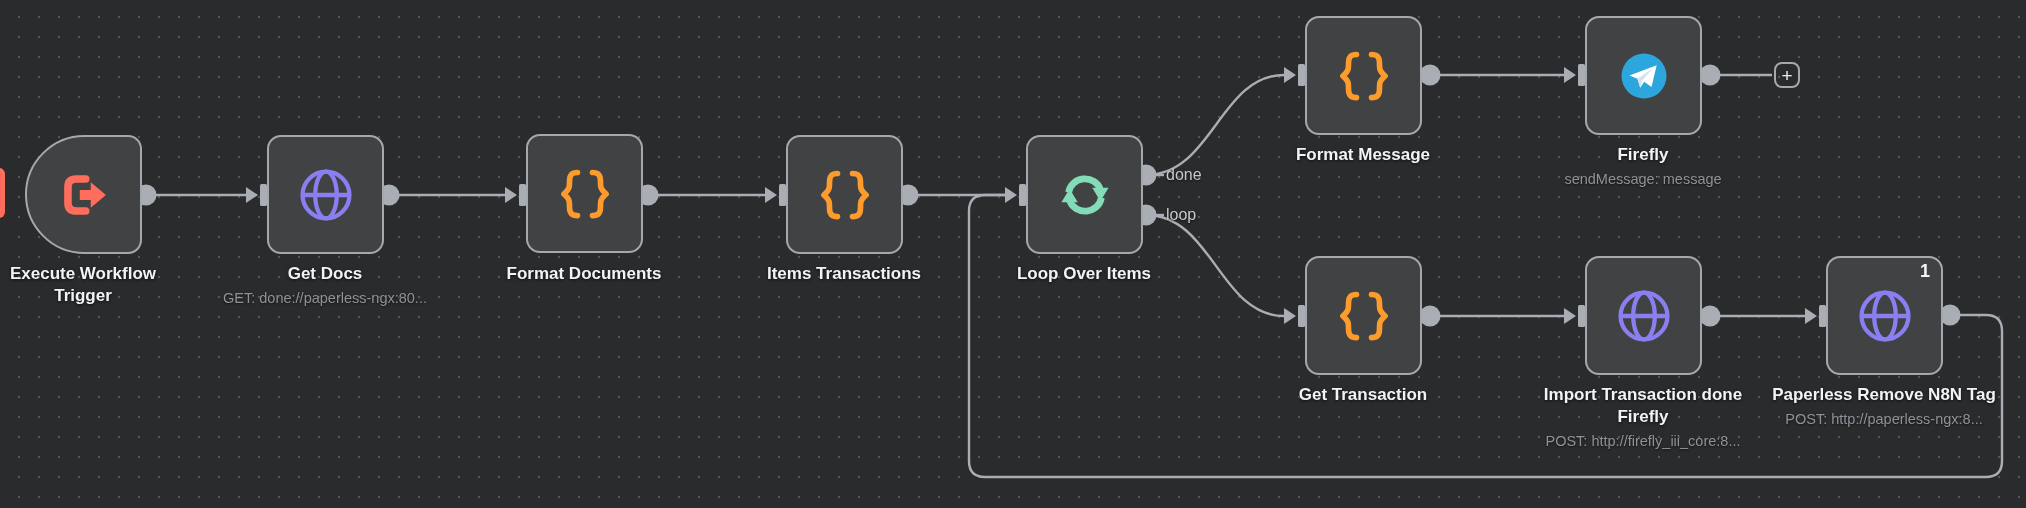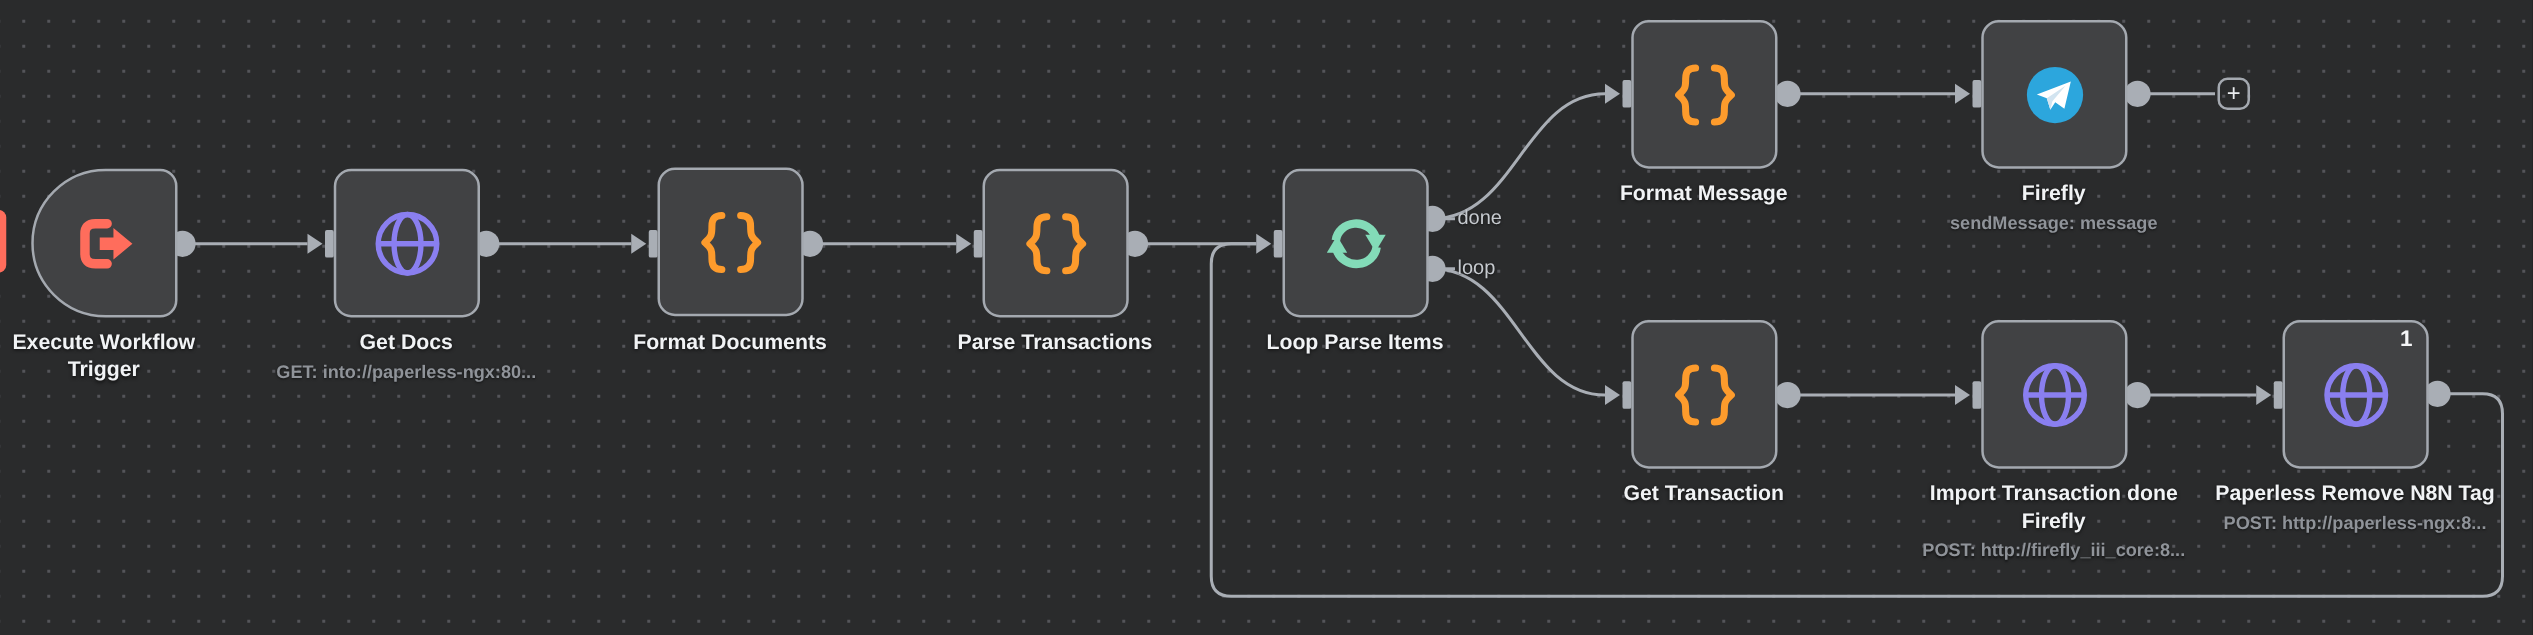--- a/index.html
+++ b/index.html
@@ -29,21 +29,21 @@
   .node-label{
     position:absolute;z-index:2;width:220px;
     transform:translateX(-50%);
     text-align:center;
   }
   .node-label .title{
     color:#f1f3f5;font-size:17px;font-weight:700;line-height:1.3;
     text-shadow:0 1px 3px rgba(0,0,0,.7);
   }
   .node-label .subtitle{
-    margin-top:5px;color:#8f9399;font-size:14.5px;font-weight:700;
+    margin-top:5px;color:#8f9399;font-size:14.5px;font-weight:400;
     text-shadow:0 1px 2px rgba(0,0,0,.6);
     white-space:nowrap;
   }
   .node-label .subtitle:empty{display:none;}
   .port-label{
     position:absolute;z-index:2;color:#c6cacf;font-size:16px;
     text-shadow:0 1px 2px rgba(0,0,0,.6);
   }
   .add-btn{
     position:absolute;z-index:3;left:1774px;top:62px;width:26px;height:26px;
@@ -136,21 +136,21 @@
         <g stroke="#8a7ff0" stroke-width="4.6" fill="none">
           <circle cx="32" cy="32" r="25"></circle>
           <ellipse cx="32" cy="32" rx="11.5" ry="25"></ellipse>
           <line x1="7" y1="32" x2="57" y2="32"></line>
         </g>
       </svg>
     </span>
   </div>
   <div class="node-label" style="left:325px;top:263px;">
     <div class="title">Get Docs</div>
-    <div class="subtitle">GET: into://paperless-ngx:80...</div>
+    <div class="subtitle">GET: done://paperless-ngx:80...</div>
   </div>
 
   <div class="node" style="left:526px;top:134px;">
     <span class="icon">
       <svg width="60" height="60" viewBox="0 0 64 64">
         <g stroke="#fd9b2c" stroke-width="6" fill="none" stroke-linecap="round" stroke-linejoin="round">
           <path d="M24 9 C17 9 15.5 13 15.5 18 C15.5 25 15.5 26.5 9.5 32 C15.5 37.5 15.5 39 15.5 46 C15.5 51 17 55 24 55"></path>
           <path d="M40 9 C47 9 48.5 13 48.5 18 C48.5 25 48.5 26.5 54.5 32 C48.5 37.5 48.5 39 48.5 46 C48.5 51 47 55 40 55"></path>
         </g>
       </svg>
@@ -165,38 +165,38 @@
     <span class="icon">
       <svg width="60" height="60" viewBox="0 0 64 64">
         <g stroke="#fd9b2c" stroke-width="6" fill="none" stroke-linecap="round" stroke-linejoin="round">
           <path d="M24 9 C17 9 15.5 13 15.5 18 C15.5 25 15.5 26.5 9.5 32 C15.5 37.5 15.5 39 15.5 46 C15.5 51 17 55 24 55"></path>
           <path d="M40 9 C47 9 48.5 13 48.5 18 C48.5 25 48.5 26.5 54.5 32 C48.5 37.5 48.5 39 48.5 46 C48.5 51 47 55 40 55"></path>
         </g>
       </svg>
     </span>
   </div>
   <div class="node-label" style="left:844px;top:263px;">
-    <div class="title">Parse Transactions</div>
+    <div class="title">Items Transactions</div>
 
   </div>
 
   <div class="node" style="left:1026px;top:135px;">
     <span class="icon">
       <svg width="58" height="58" viewBox="0 0 64 64">
         <g stroke="#83dbb8" stroke-width="7.5" fill="none">
           <path d="M14 29 A18 17 0 0 1 49 26"></path>
           <path d="M50 35 A18 17 0 0 1 15 38"></path>
         </g>
         <polygon points="40,24 58,24 49,39" fill="#83dbb8"></polygon>
         <polygon points="24,40 6,40 15,25" fill="#83dbb8"></polygon>
       </svg>
     </span>
   </div>
   <div class="node-label" style="left:1084px;top:263px;">
-    <div class="title">Loop Parse Items</div>
+    <div class="title">Loop Over Items</div>
 
   </div>
   <span class="port-label" style="left:1166px;top:166px;">done</span>
   <span class="port-label" style="left:1166px;top:206px;">loop</span>
 
   <div class="node" style="left:1305px;top:16px;">
     <span class="icon">
       <svg width="60" height="60" viewBox="0 0 64 64">
         <g stroke="#fd9b2c" stroke-width="6" fill="none" stroke-linecap="round" stroke-linejoin="round">
           <path d="M24 9 C17 9 15.5 13 15.5 18 C15.5 25 15.5 26.5 9.5 32 C15.5 37.5 15.5 39 15.5 46 C15.5 51 17 55 24 55"></path>

